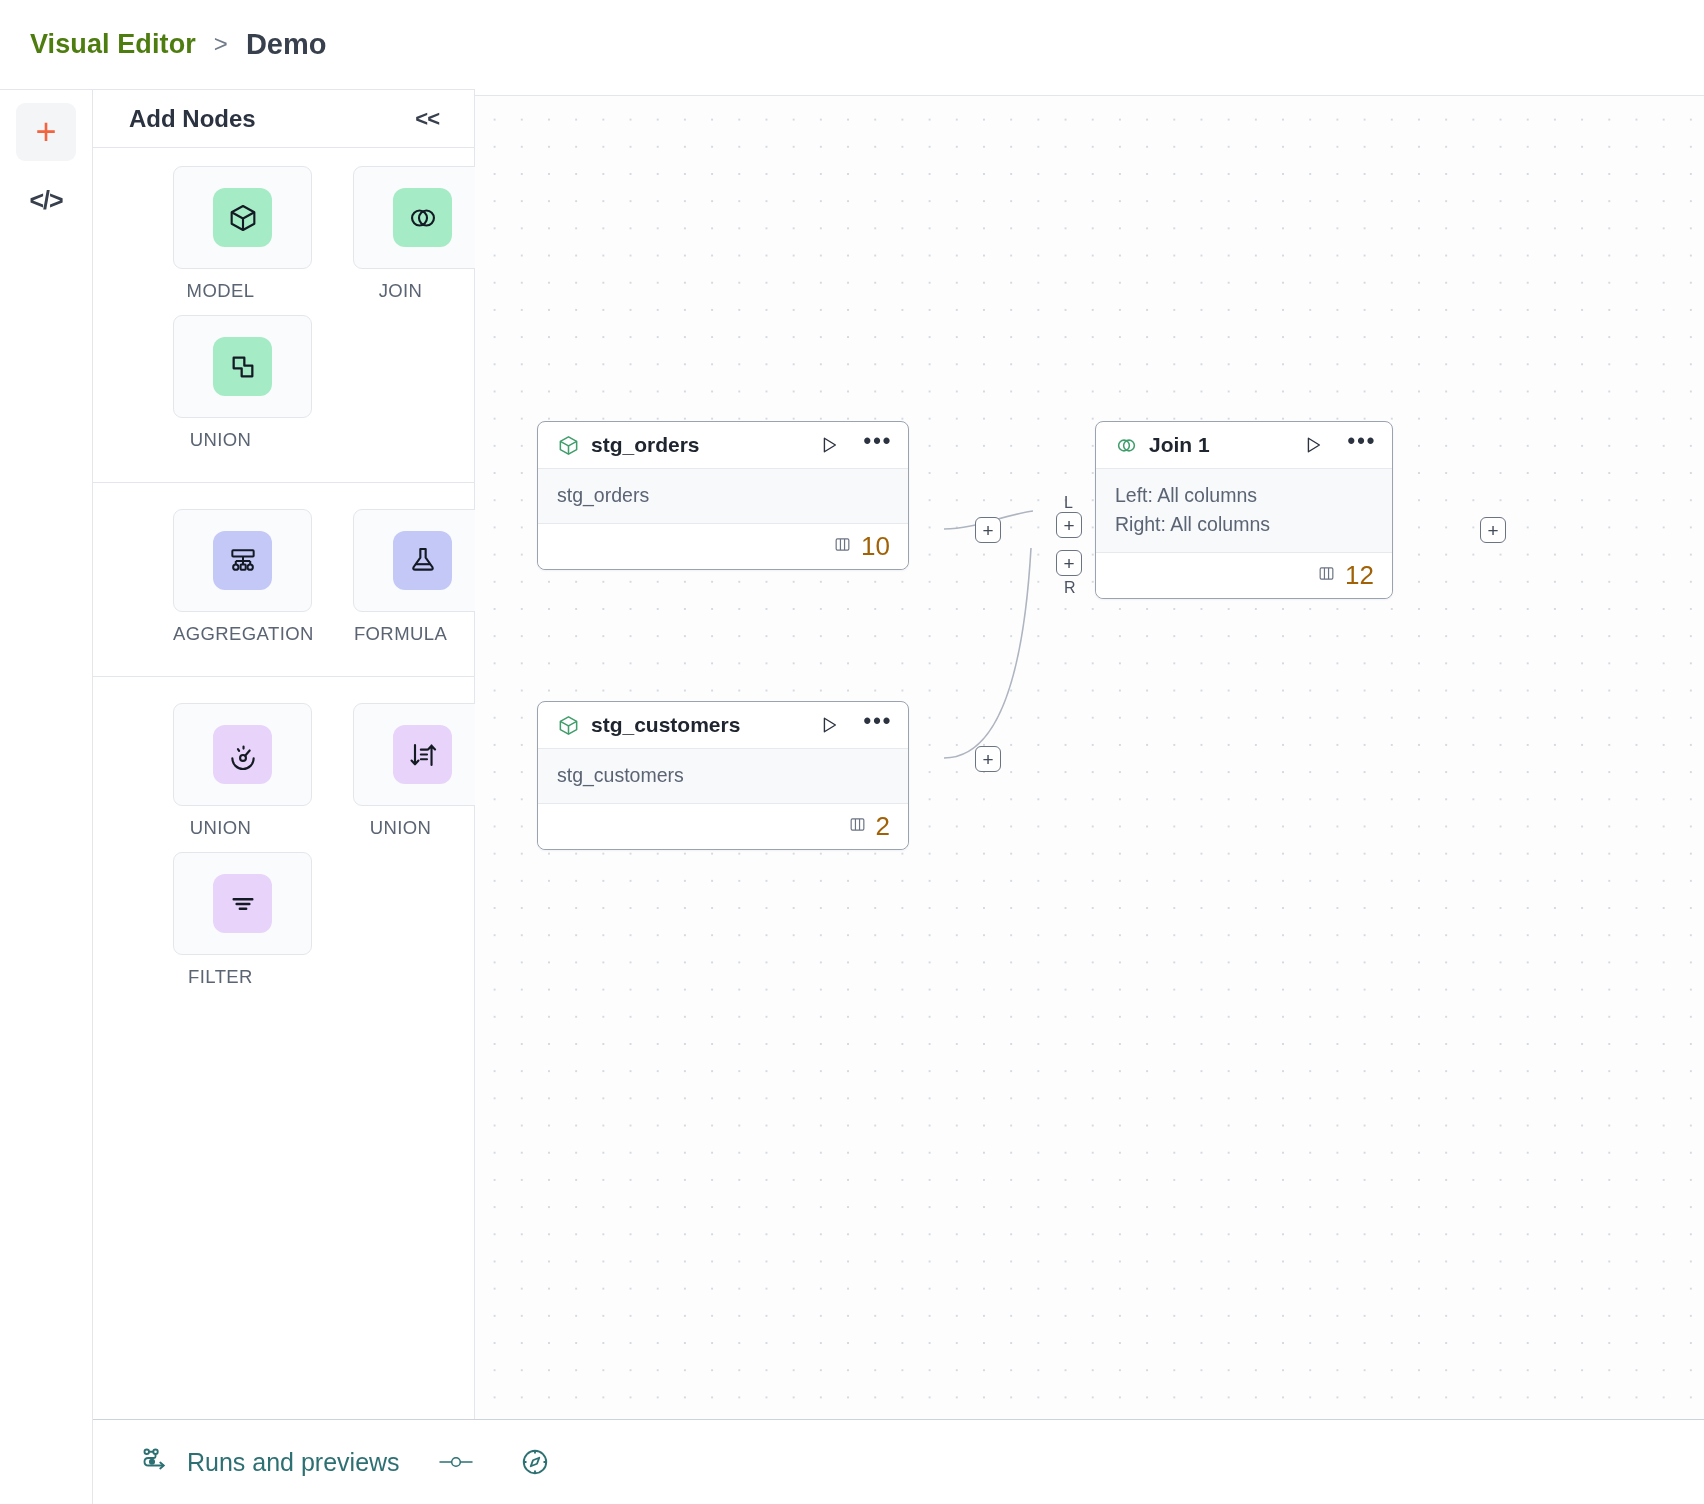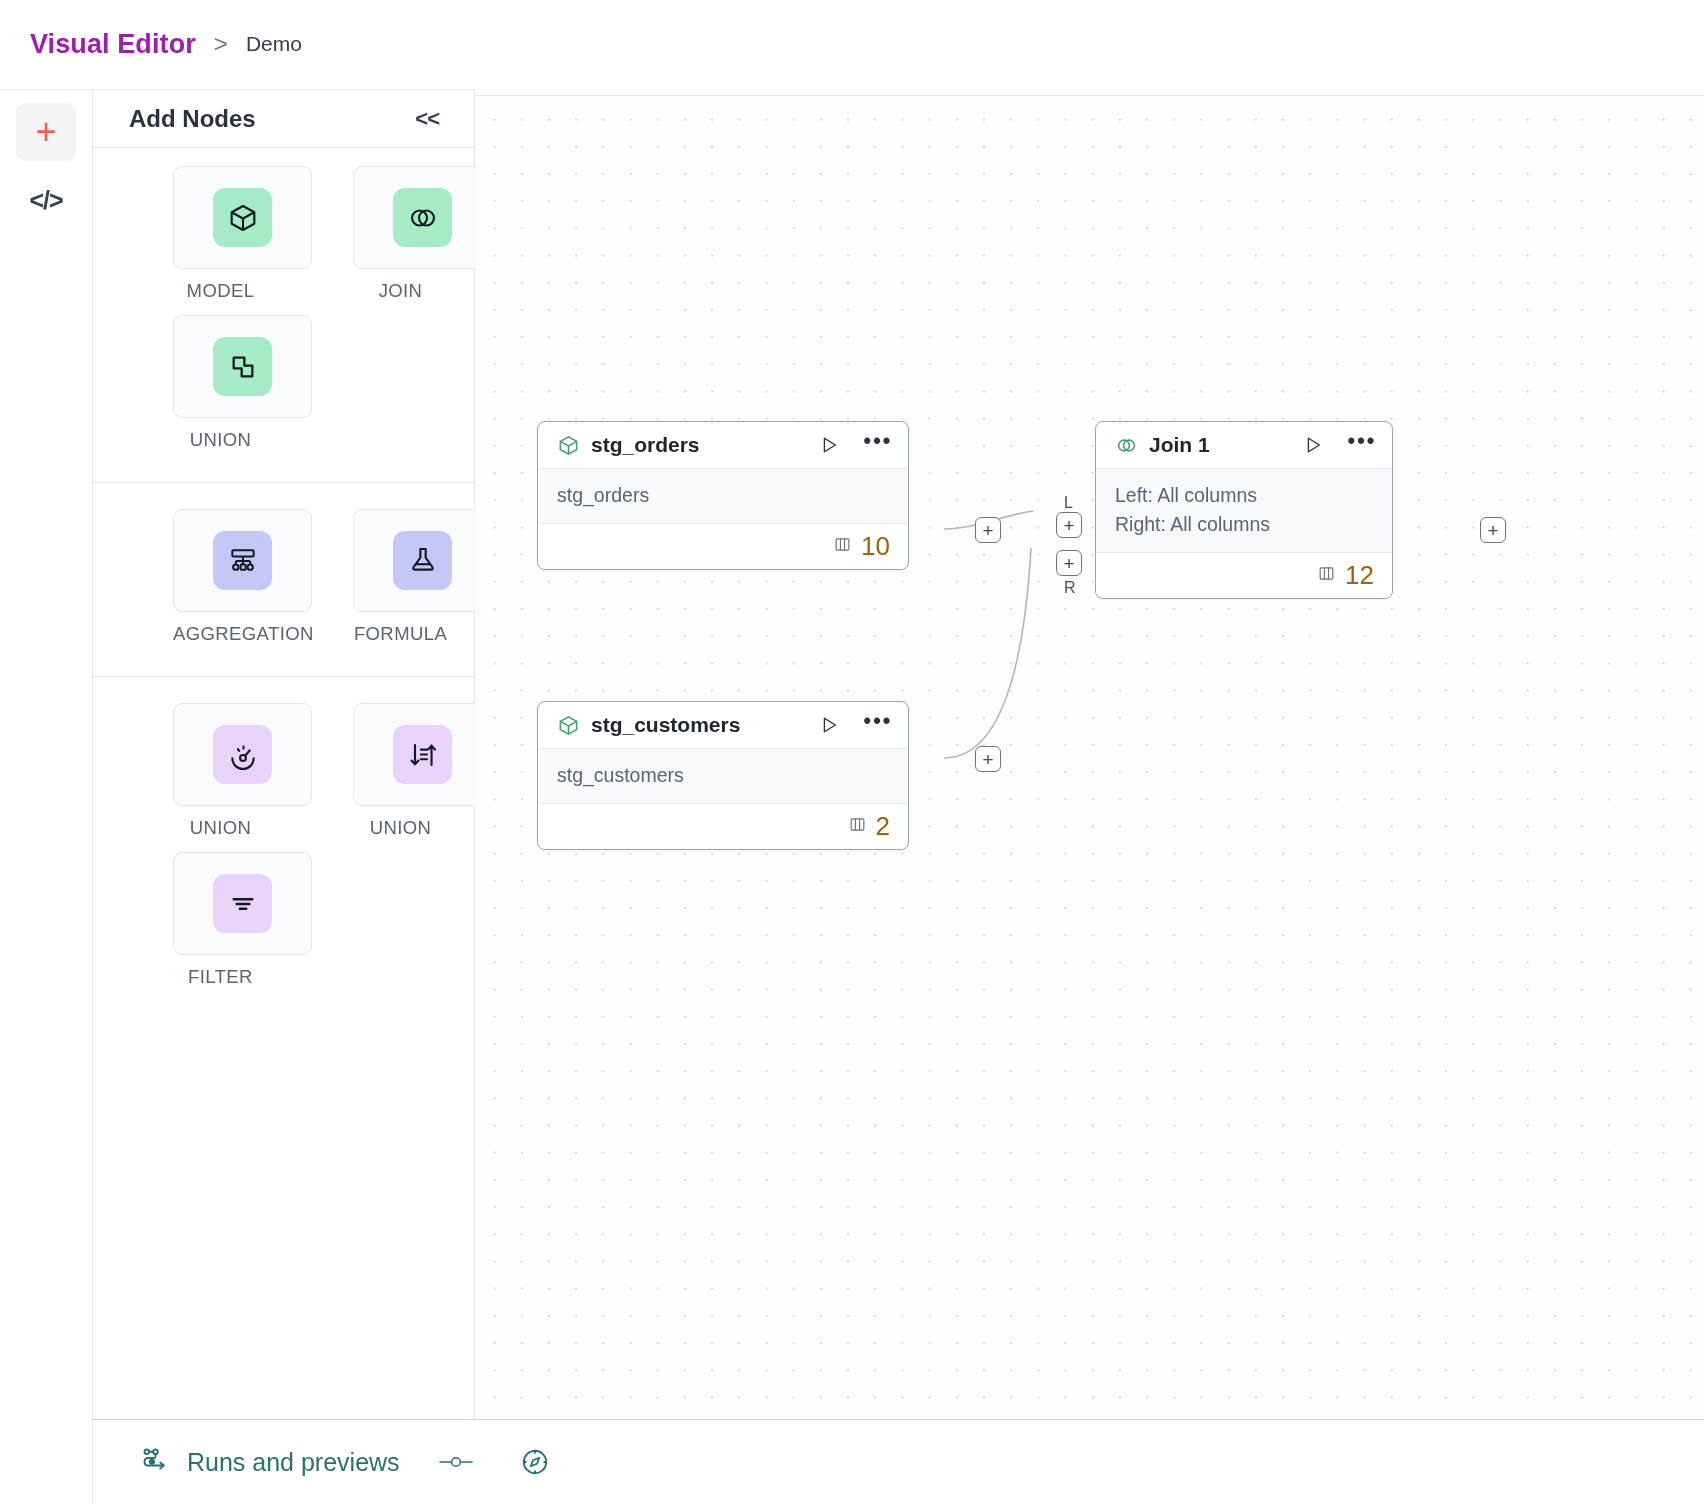--- a/index.html
+++ b/index.html
@@ -13,27 +13,27 @@
 
   
   #header {
     position: absolute; left: 0; top: 0; width: 1704px; height: 89px;
     background: #ffffff;
     display: flex; align-items: center;
     padding-left: 30px;
     border-bottom: 1px solid #ffffff;
   }
   #header .crumb-root {
-    font-size: 27px; font-weight: bold; color: #a21caf; letter-spacing: .1px; text-align: center;
+    font-size: 27px; font-weight: bold; color: #4d7c0f; letter-spacing: .1px; text-align: center;
   }
   #header .crumb-sep {
     font-size: 24px; color: #707b8a; margin: 0 18px; font-weight: 500;
   }
   #header .crumb-leaf {
-    font-size: 21px; font-weight: normal; color: #38404d;
+    font-size: 29px; font-weight: bold; color: #38404d;
   }
 
   
   #rail {
     position: absolute; left: 0; top: 89px; width: 93px; height: 1415px;
     background: #ffffff;
     border-top: 1px solid #e3e7ec;
     border-right: 1px solid #e3e7ec;
     display: flex; flex-direction: column; align-items: center;
     padding-top: 13px;

